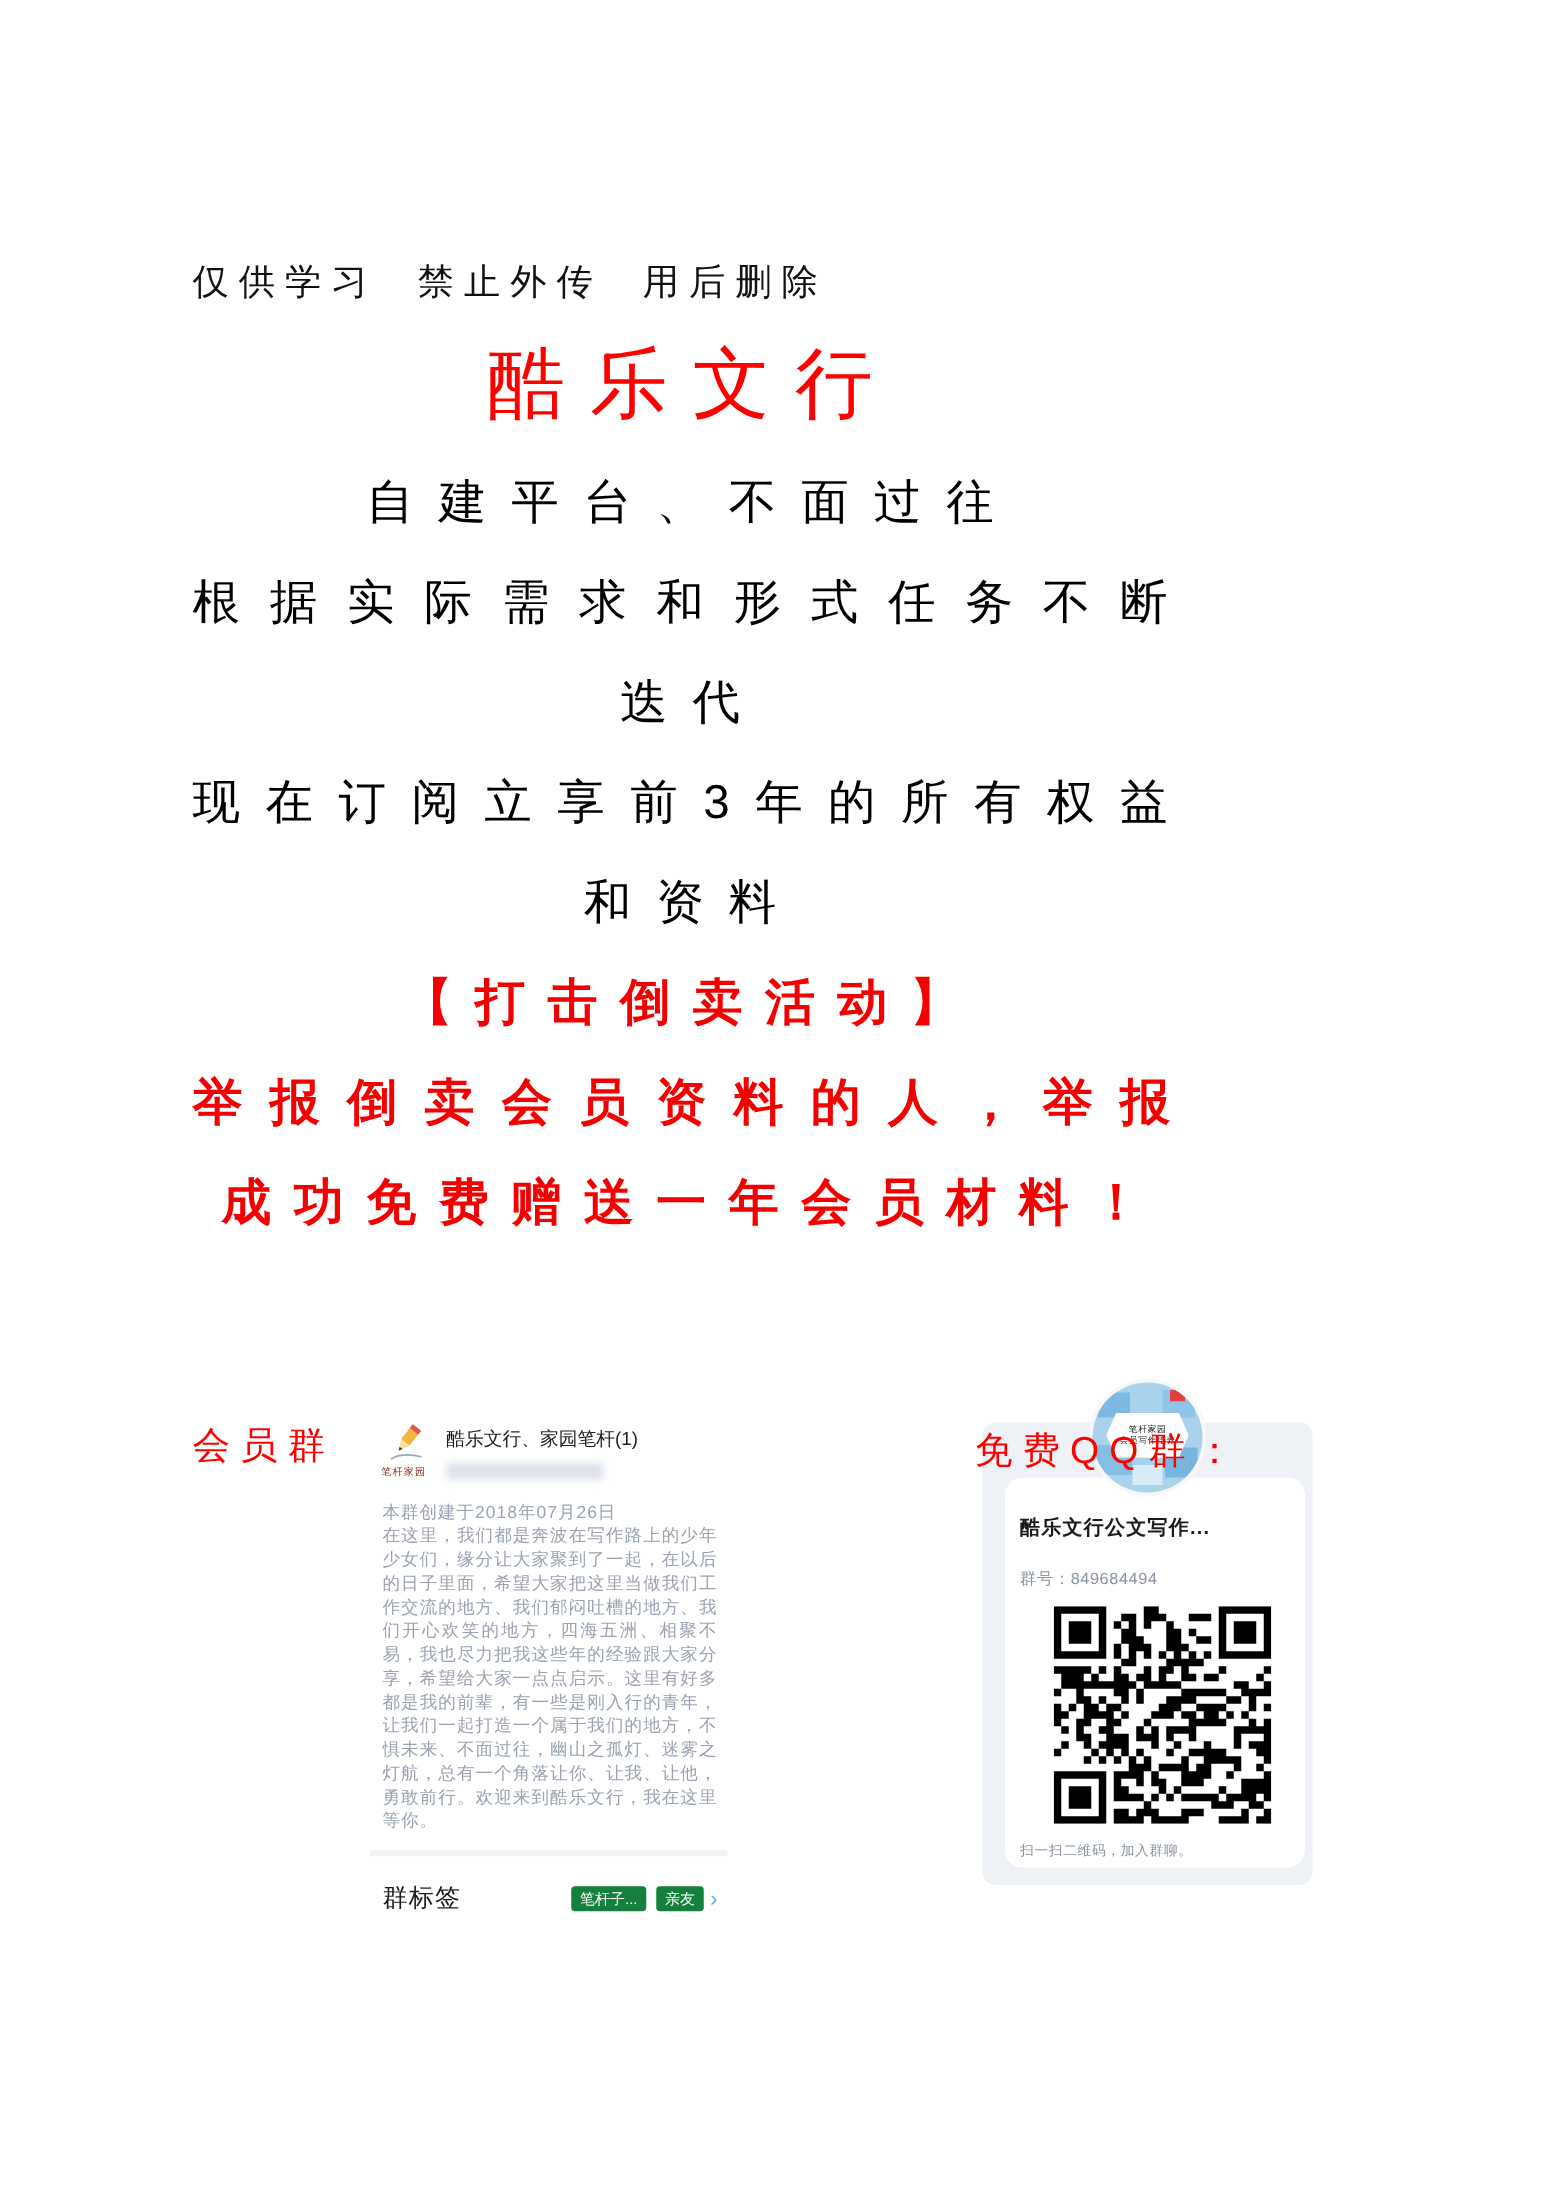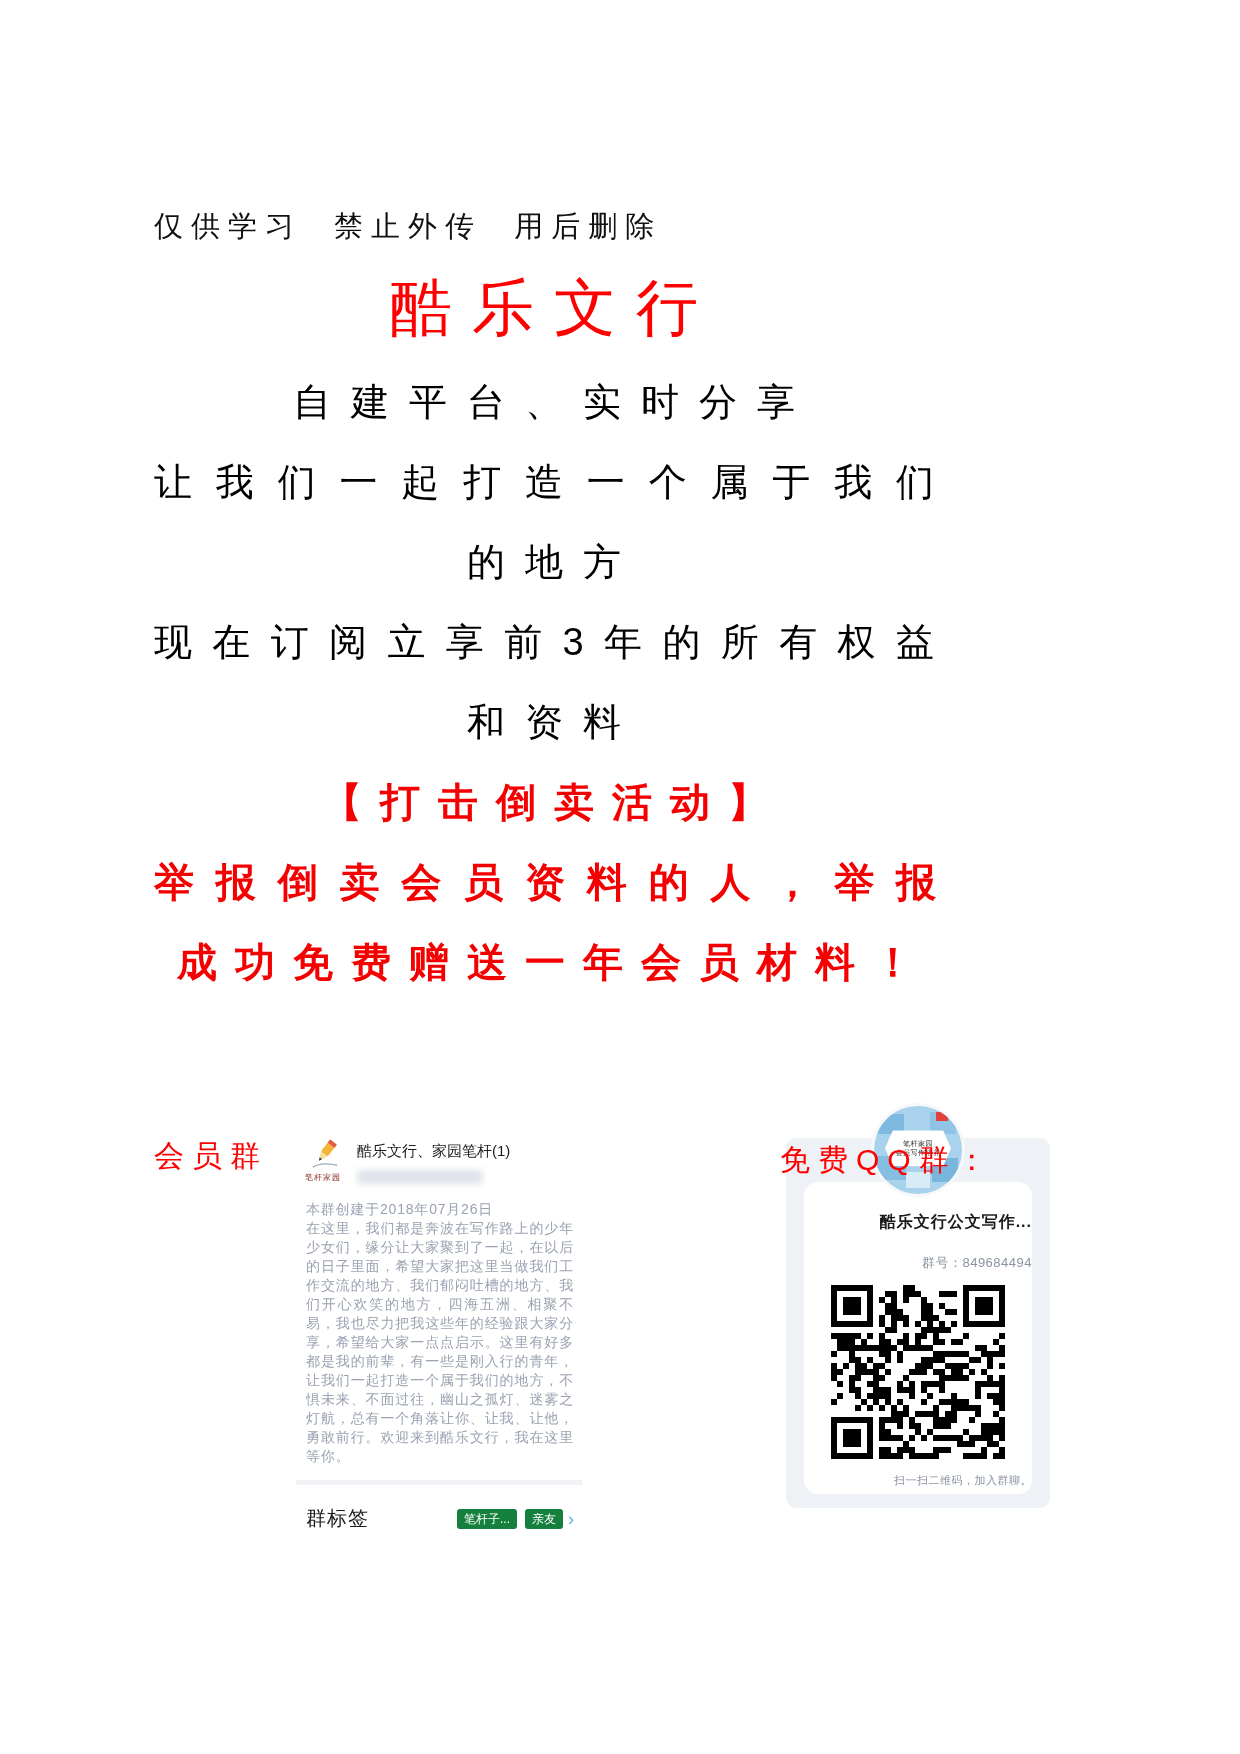--- a/index.html
+++ b/index.html
@@ -76,37 +76,37 @@
   .qa-flag{position:absolute;right:14px;top:6px;width:12px;height:9px;background:#e2403a;z-index:3;}
   .qa-bubble{
     position:absolute;left:50%;top:50%;transform:translate(-50%,-55%);
     width:66px;height:36px;background:#fff;z-index:3;
     clip-path:polygon(12% 0,88% 0,100% 50%,88% 100%,55% 100%,45% 115%,40% 100%,12% 100%,0 50%);
     display:flex;flex-direction:column;align-items:center;justify-content:center;
     font-size:7px;line-height:9px;color:#222;letter-spacing:0.5px;text-align:center;
   }
   .qq-card{
     position:absolute;left:18px;top:44px;width:228px;height:312px;background:#ffffff;
-    border-radius:14px;text-align:right;z-index:1;
+    border-radius:14px;text-align:left;z-index:1;padding-left:12px;
   }
   .qq-card-title{margin-top:30px;font-size:16px;font-weight:700;color:#1a1a1a;letter-spacing:1px;}
   .qq-card-number{margin-top:21px;font-size:13px;color:#8a93a0;letter-spacing:0.5px;}
   .qq-qr{display:block;margin:13px auto 0 auto;width:174px;height:174px;background:#fff;}
   .qq-card-caption{margin-top:14px;font-size:11px;color:#8a93a0;letter-spacing:0.5px;}
 </style>
 </head>
 <body>
 
 <div class="page">
 
   <div class="doc-col">
     <div class="disclaimer">仅供学习  禁止外传  用后删除</div>
     <h1 class="main-title">酷乐文行</h1>
-    <p class="para first">自建平台、实时分享</p>
-    <p class="para">让我们一起打造一个属于我们的地方</p>
+    <p class="para first">自建平台、不面过往</p>
+    <p class="para">根据实际需求和形式任务不断迭代</p>
     <p class="para">现在订阅立享前3年的所有权益和资料</p>
     <p class="para red-head">【打击倒卖活动】</p>
     <p class="para red-bold">举报倒卖会员资料的人，举报成功免费赠送一年会员材料！</p>
   </div>
 
   <div class="member-label">会员群</div>
 
   <div class="chat-card">
     <div class="chat-header">
       <div class="chat-avatar">

